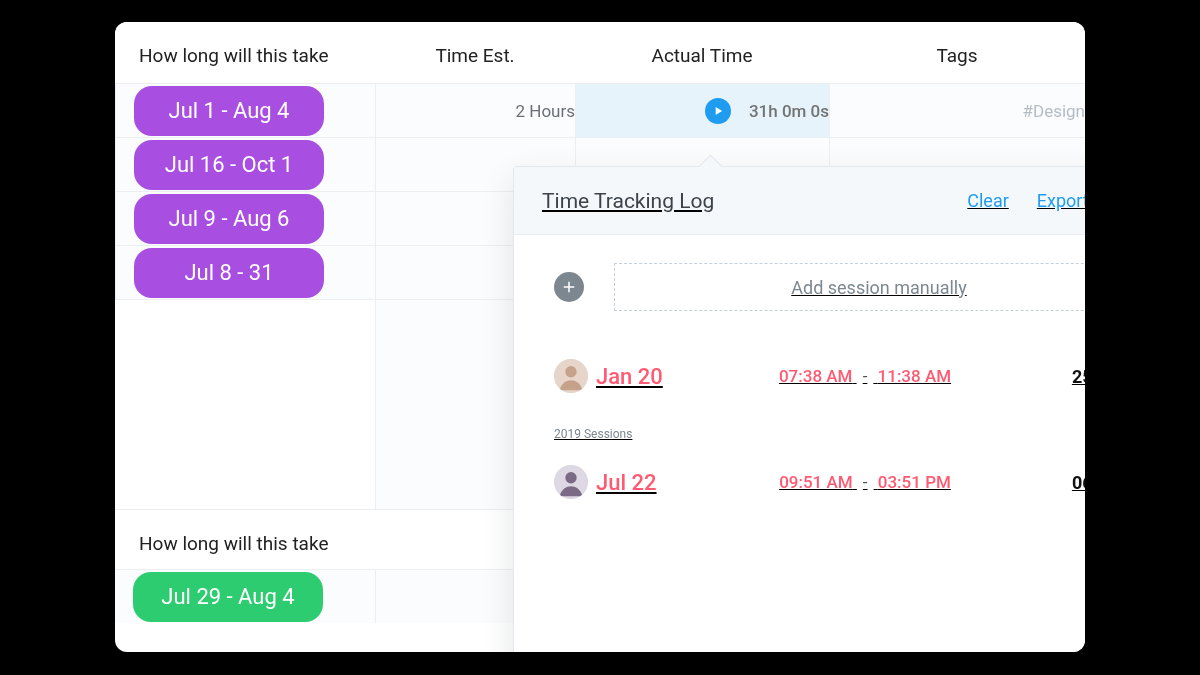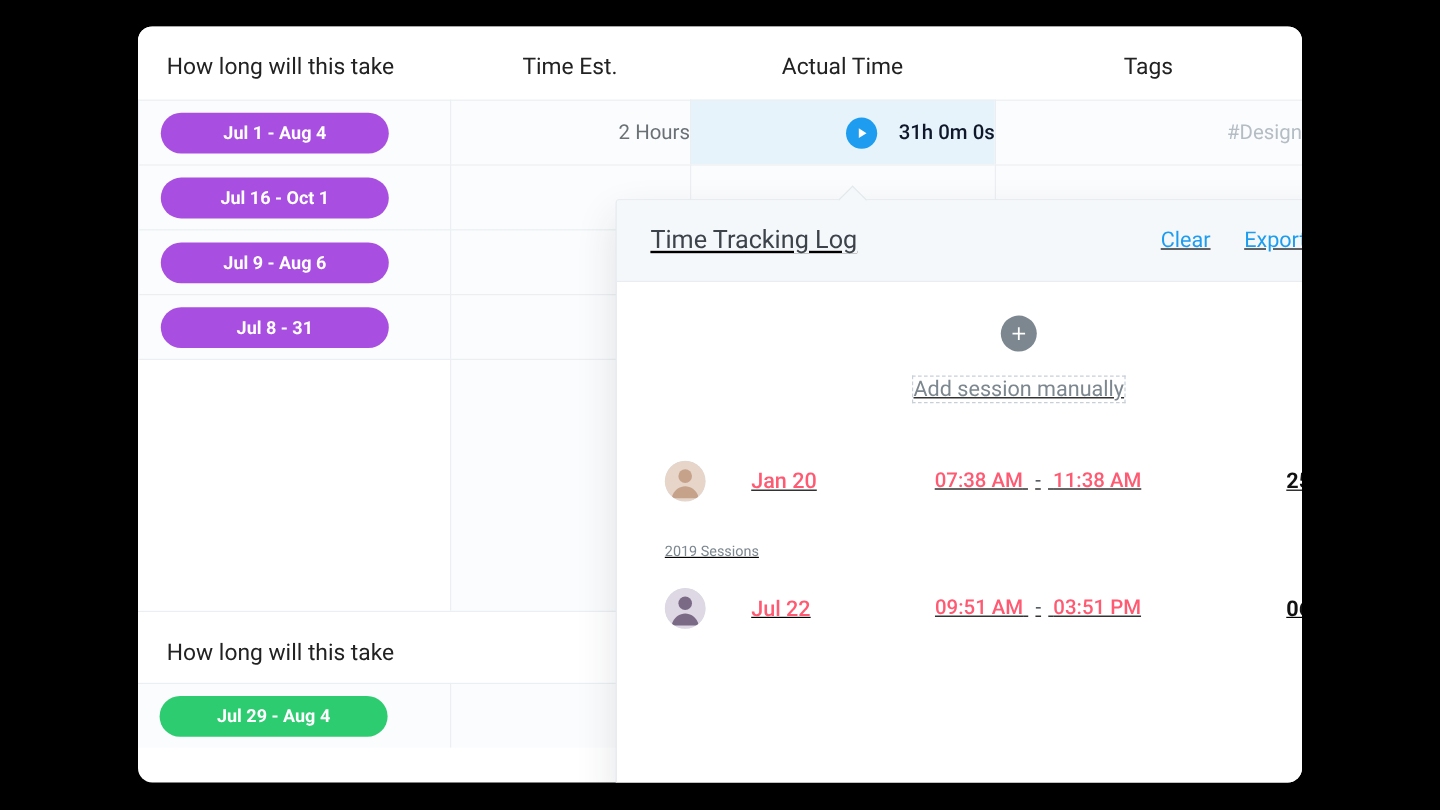--- a/index.html
+++ b/index.html
@@ -43,39 +43,39 @@
     display: flex;
     align-items: center;
     justify-content: flex-end;
   }
   .row.first-col { justify-content: flex-start; padding-left: 18px; }
   .pill {
     display: inline-flex;
     align-items: center;
     justify-content: center;
     min-width: 190px;
-    height: 34px;
+    height: 50px;
     border-radius: 18px;
-    font-size: 15px;
-    font-weight: 700;
+    font-size: 22px;
+    font-weight: 400;
     color: #fff;
     padding: 0 24px;
   }
   .pill.purple { background: #a84ee0; }
   .pill.green  { background: #2ecc71; }
   .val-muted { color: #6a7076; font-size: 17px; }
   .val-tag   { color: #b4bcc4; font-size: 17px; }
   .row.actual-active { background: #e7f3fb; }
   .play-btn {
     width: 26px; height: 26px; border-radius: 50%;
     background: #1e9df0; display:flex; align-items:center; justify-content:center;
     margin-right: 18px;
   }
   .play-btn svg { fill:#fff; }
-  .actual-text { color:#0f172a; font-size:17px; font-weight:500; }
+  .actual-text { color:#737373; font-size:17px; font-weight:500; }
 
   
   .section2-head {
     grid-column: 1 / span 1;
     padding: 22px 10px 14px 24px;
     font-size: 19px;
     color: #222;
     text-align: left;
     background: #fff;
     border-top: 1px solid #eceff2;
@@ -115,21 +115,21 @@
     height: 68px;
     background: #f5f8fa;
     border-bottom: 1px solid #e9edf1;
     display:flex; align-items:center; justify-content:space-between;
     padding: 0 28px;
   }
   .pop-title { font-size: 21px; color:#3d434a; }
   .pop-actions { display:flex; gap:28px; }
   .pop-link { font-size:18px; color:#1e9df0; cursor:pointer; }
   .pop-body { padding: 28px 40px 20px 40px; }
-  .add-row { display:flex; align-items:center; gap:20px; margin-bottom:34px;flex-direction:column; }
+  .add-row { display:flex; align-items:center; gap:30px; margin-bottom:34px; }
   .plus {
     width:30px; height:30px; border-radius:50%;
     background:#7c878f; display:flex; align-items:center; justify-content:center;
     color:#fff; font-size:22px; font-weight:700; line-height:1;
   }
   .add-box {
     flex:1; height:48px;
     border:1.5px dashed #c7cfd7;
     display:flex; align-items:center; justify-content:center;
     color:#7c878f; font-size:18px;
@@ -139,21 +139,21 @@
     gap: 0;
     padding: 14px 0;
   }
   .avatar {
     width:34px; height:34px; border-radius:50%;
     background:#d8dde2; flex:0 0 34px;
     display:flex; align-items:center; justify-content:center;
     overflow:hidden;
   }
   .avatar svg { width:100%; height:100%; }
-  .s-date { width:108px; padding-left:38px; color:#ff5a72; font-size:18px; font-weight:500; }
+  .s-date { width:108px; padding-left:8px; color:#ff5a72; font-size:22px; font-weight:500; }
   .s-range { flex:1; text-align:center; font-size:17px; }
   .s-range .t { color:#ff5a72; font-weight:500; }
   .s-range .dash { color:#4a5158; padding:0 6px; }
   .s-dur { width:110px; text-align:right; color:#111; font-size:18px; font-weight:700; }
   .year-label {
     text-align:left; color:#7c878f; font-size:12px;
     padding: 20px 0 10px 0;
   }
 
   

